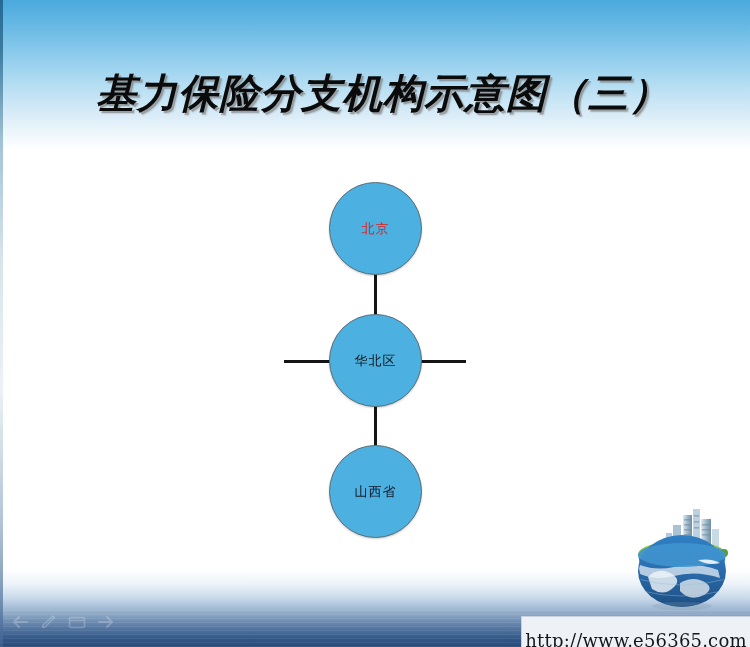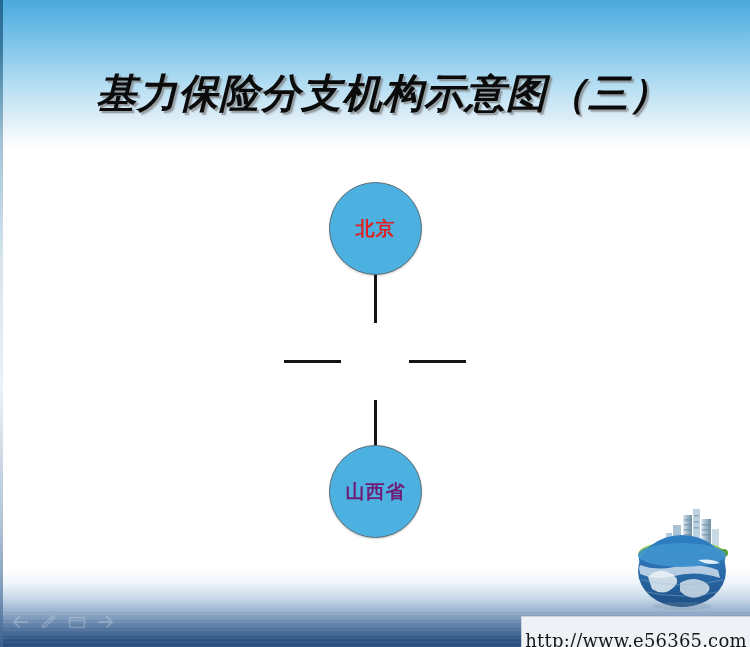--- a/index.html
+++ b/index.html
@@ -117,29 +117,29 @@
     background: #4cb1e0;
     border: 1px solid #5a6e78;
     box-sizing: border-box;
     display: flex;
     align-items: center;
     justify-content: center;
     box-shadow: 0 1px 2px rgba(0,0,0,0.18);
   }
   .node-label {
     font-family: "DejaVu Serif", "Liberation Serif", serif;
-    font-size: 19px;
-    font-weight: bold;
+    font-size: 13px;
+    font-weight: normal;
     letter-spacing: 1px;
     line-height: 1;
     white-space: nowrap;
   }
   .lbl-red    { color: #e02020; }
   .lbl-dark   { color: #12161a; }
-  .lbl-purple { color: #701a75; }
+  .lbl-purple { color: #0f172a; }
 
   
   .logo {
     position: absolute;
     right: 14px;
     bottom: 36px;
     width: 108px;
     height: 104px;
   }
 
@@ -195,20 +195,23 @@
     <div class="connector conn-v" style="left:374px; top:268px; height:55px;"></div>
     <div class="connector conn-v" style="left:374px; top:400px; height:56px;"></div>
     <div class="connector conn-h" style="left:284px; top:360px; width:57px;"></div>
     <div class="connector conn-h" style="left:409px; top:360px; width:57px;"></div>
 
     <div class="node" style="left:329px; top:182px;">
       <span class="node-label lbl-red">北京</span>
     </div>
 
 
+    <div class="node" style="left:329px; top:314px;">
+      <span class="node-label lbl-dark">华北区</span>
+    </div>
 
 
     <div class="node" style="left:329px; top:445px;">
       <span class="node-label lbl-purple">山西省</span>
     </div>
   </div>
 
   <div class="logo">
     <svg width="108" height="104" viewBox="0 0 108 104" xmlns="http://www.w3.org/2000/svg">
       <defs>

